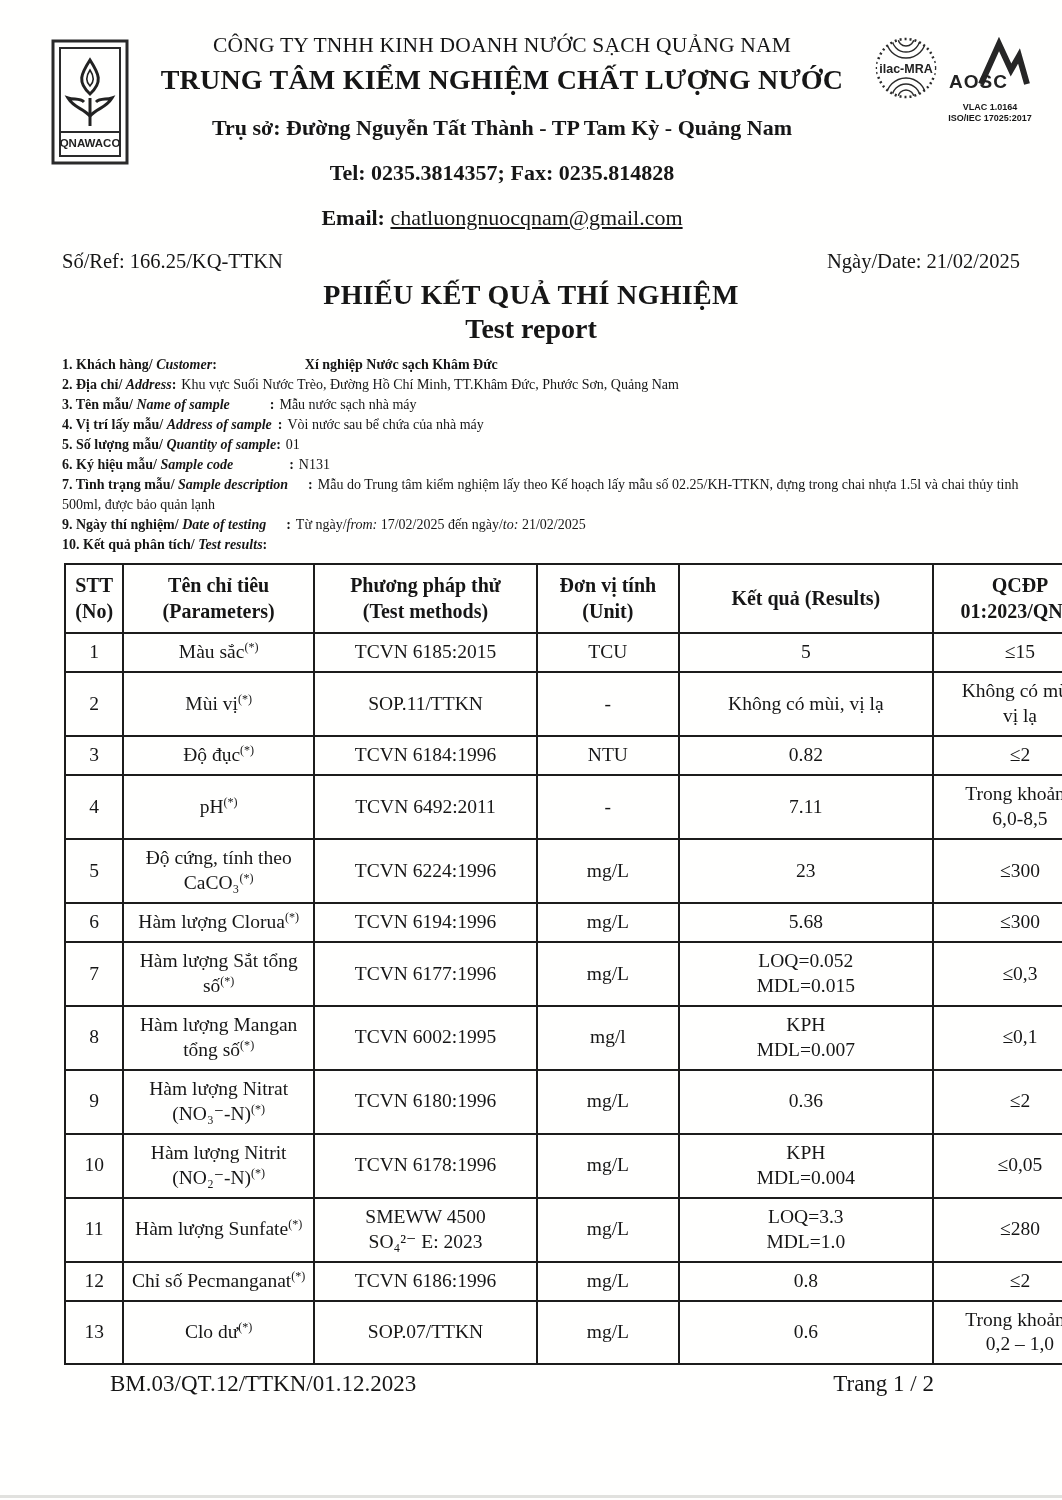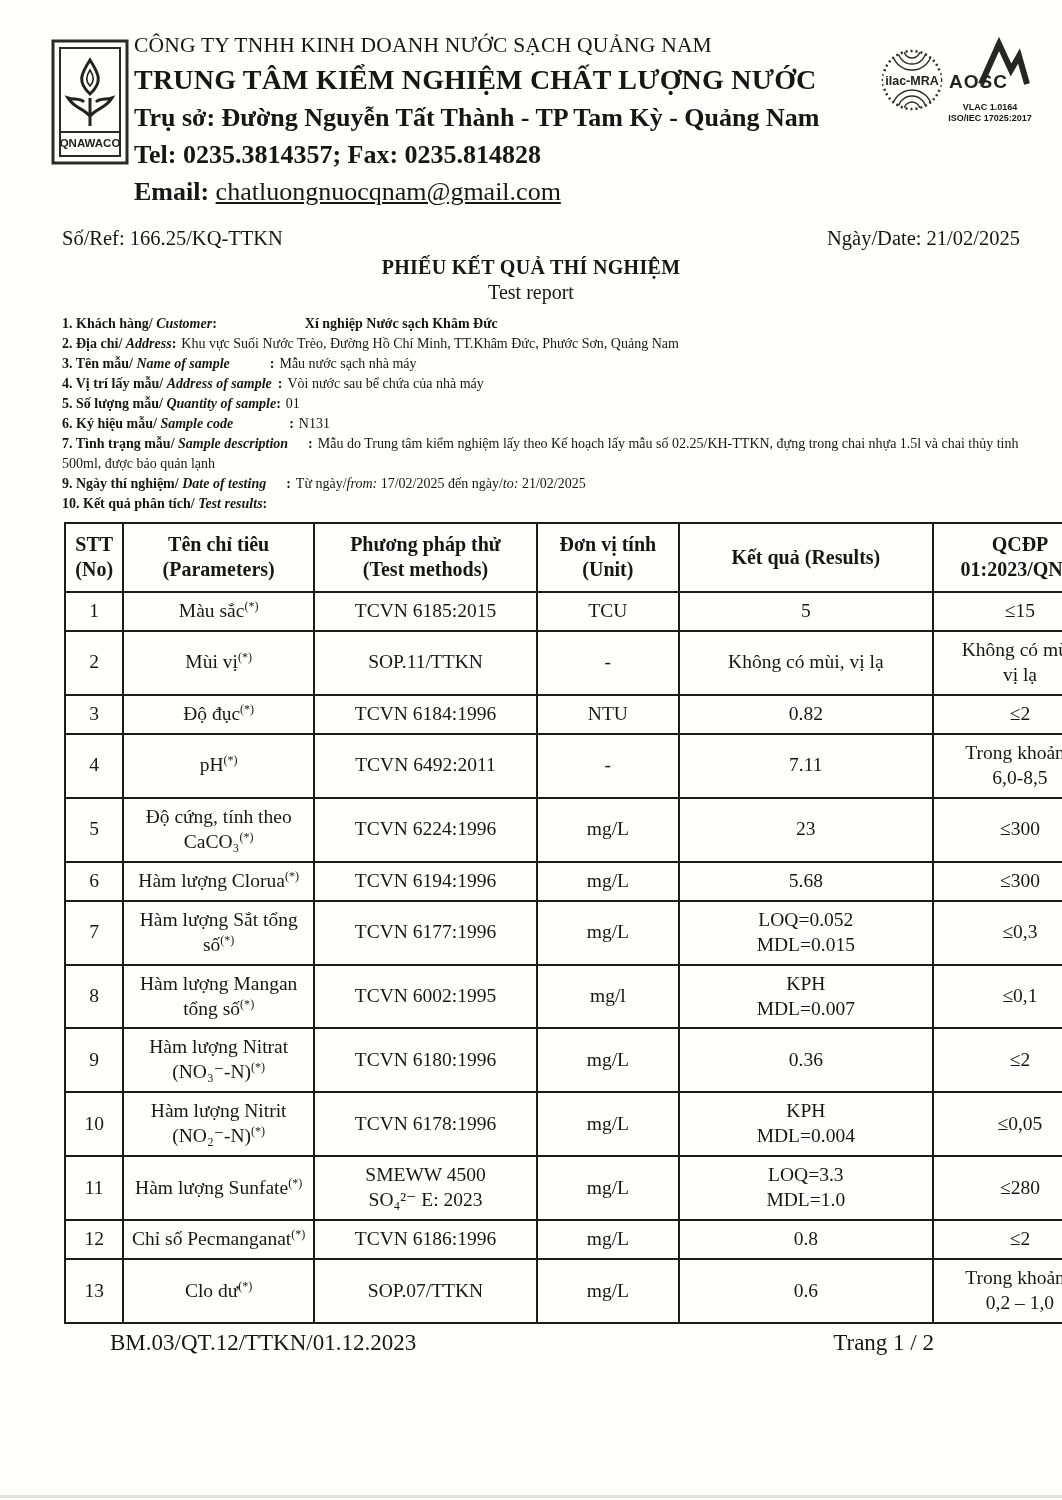--- a/index.html
+++ b/index.html
@@ -6,34 +6,34 @@
   body{
     width:1062px;height:1500px;background:#ffffff;overflow:hidden;
     font-family:"Liberation Serif","DejaVu Serif",serif;color:#161616;
     -webkit-font-smoothing:antialiased;
   }
   .page{position:relative;width:1062px;height:1500px;background:#fffffe;}
 
   
   .letterhead{display:flex;align-items:flex-start;padding:30px 26px 0 50px;}
   .stamp{flex:0 0 auto;margin-top:8px;}
-  .head-center{flex:1 1 auto;padding:2px 4px 0 4px;line-height:1.3;}
+  .head-center{flex:1 1 auto;text-align:center;padding:2px 4px 0 4px;line-height:1.3;}
   .h-company{font-size:21.5px;letter-spacing:.2px;white-space:nowrap;}
   .h-center-name{font-size:28px;font-weight:bold;letter-spacing:.2px;white-space:nowrap;margin-top:2px;}
-  .h-addr,.h-tel,.h-email{font-size:26px;font-weight:bold;margin-top:3px;}
+  .h-addr,.h-tel,.h-email{font-size:22px;font-weight:bold;margin-top:16px;}
   .h-email .email-val{font-weight:normal;text-decoration:underline;}
-  .logo-right{flex:0 0 auto;display:flex;align-items:center;margin-top:6px;}
+  .logo-right{flex:0 0 auto;display:flex;align-items:flex-start;gap:6px;margin-top:6px;}
   .aosc-wrap{text-align:center;width:92px;}
   .aosc-sub{font-size:9px;font-weight:bold;line-height:1.25;font-family:"Liberation Sans",sans-serif;}
 
   
   .refline{display:flex;justify-content:space-between;margin:18px 42px 0 62px;
            font-size:20.5px;gap:12px;}
-  .doc-title{text-align:center;font-size:20px;font-weight:bold;margin-top:6px;letter-spacing:.3px;}
-  .doc-subtitle{text-align:center;font-size:20px;font-weight:normal;margin-top:2px;}
+  .doc-title{text-align:center;font-size:28px;font-weight:bold;margin-top:6px;letter-spacing:.3px;}
+  .doc-subtitle{text-align:center;font-size:28px;font-weight:bold;margin-top:2px;}
 
   
   .info{margin:10px 40px 0 62px;font-size:14px;line-height:1.43;}
   .info-line{margin:0;}
   .b{font-weight:bold;}
   .bi{font-weight:bold;font-style:italic;}
   .i{font-style:italic;}
   .val{font-weight:normal;}
   .val-bold{font-weight:bold;}
   .g1{margin-left:6px;}  .g2{margin-left:20px;} .g3{margin-left:40px;}

